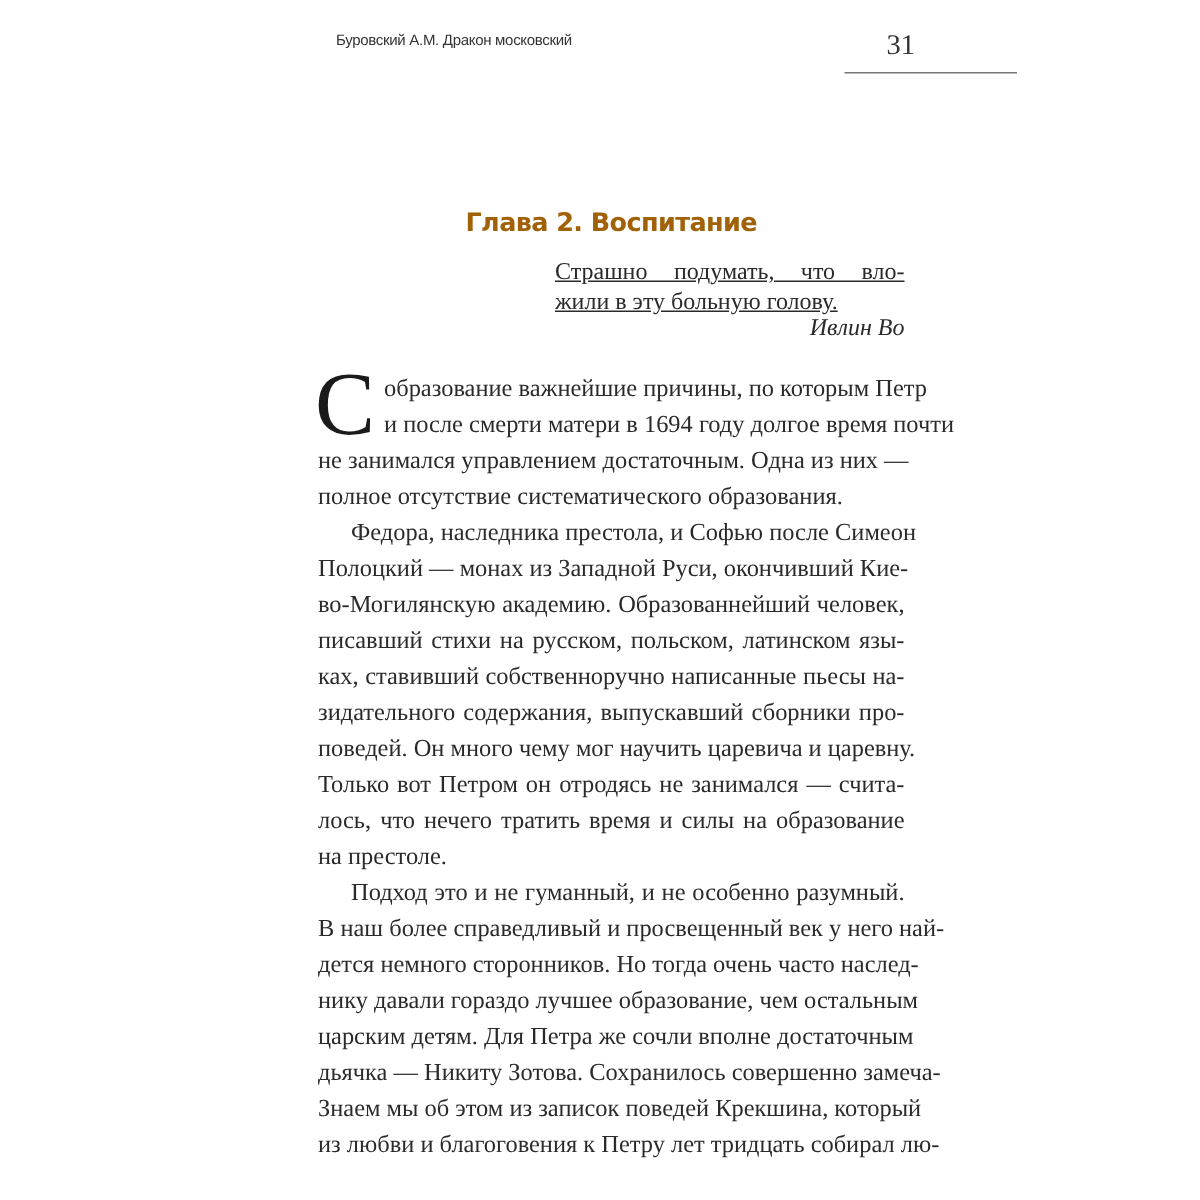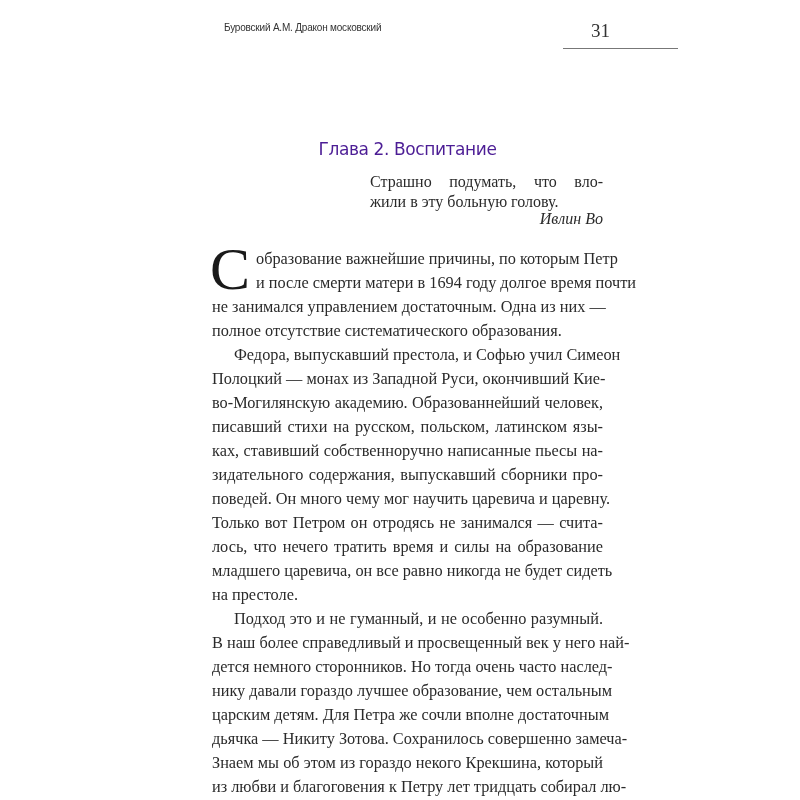--- a/index.html
+++ b/index.html
@@ -15,29 +15,29 @@
   .page-number {
     position: absolute; left: 570px; top: 20px; width: 40px; text-align: right;
     font-family: "Liberation Serif", serif; font-size: 19px; color: #333;
   }
   .head-rule {
     position: absolute; left: 563px; top: 48px; width: 115px; height: 0;
     border-top: 1.5px solid #777;
   }
   .chapter-title {
     position: absolute; left: 212px; width: 391px; top: 139px; text-align: center;
-    font-family: "DejaVu Sans", "Liberation Sans", sans-serif; font-weight: normal;
-    font-size: 17px; color: #4c1d95; letter-spacing: -0.4px;
+    font-family: "DejaVu Sans", "Liberation Sans", sans-serif; font-weight: bold;
+    font-size: 17px; color: #a16207; letter-spacing: -0.4px;
   }
   .epigraph {
     position: absolute; left: 370px; width: 233px; top: 172px;
     font-family: "Liberation Serif", serif; font-size: 16px; line-height: 20px;
     color: #2a2a2a; text-align: justify; text-align-last: left;
   }
-  .epigraph .line { display: block; }
+  .epigraph .line { display: block; text-decoration: underline; }
   .epigraph .l1 { text-align: justify; text-align-last: justify; }
   .epigraph .l2 { text-align: left; }
   .epigraph-author {
     position: absolute; left: 370px; width: 233px; top: 210px; text-align: right;
     font-family: "Liberation Serif", serif; font-style: italic; font-size: 16px; color: #2a2a2a;
   }
   .body-text {
     position: absolute; left: 212px; width: 391px; top: 247px;
     font-family: "Liberation Serif", serif; font-size: 16.3px; line-height: 24px;
     color: #2a2a2a;
@@ -68,32 +68,31 @@
   <span class="line l2">жили в эту больную голову.</span>
 </div>
 <div class="epigraph-author">Ивлин Во</div>
 
 <div class="drop-cap">С</div>
 <div class="body-text" id="body-text">
     <span class="ln cap">образование важнейшие причины, по которым Петр</span>
     <span class="ln cap">и после смерти матери в 1694 году долгое время почти</span>
     <span class="ln">не занимался управлением достаточным. Одна из них —</span>
     <span class="ln last">полное отсутствие систематического образования.</span>
-    <span class="ln indent">Федора, выпускавший престола, и Софью учил Симеон</span>
+    <span class="ln indent">Федора, наследника престола, и Софью после Симеон</span>
     <span class="ln">Полоцкий — монах из Западной Руси, окончивший Кие-</span>
     <span class="ln">во-Могилянскую академию. Образованнейший человек,</span>
     <span class="ln">писавший стихи на русском, польском, латинском язы-</span>
     <span class="ln">ках, ставивший собственноручно написанные пьесы на-</span>
     <span class="ln">зидательного содержания, выпускавший сборники про-</span>
     <span class="ln">поведей. Он много чему мог научить царевича и царевну.</span>
     <span class="ln">Только вот Петром он отродясь не занимался — счита-</span>
     <span class="ln">лось, что нечего тратить время и силы на образование</span>
-    <span class="ln">младшего царевича, он все равно никогда не будет сидеть</span>
     <span class="ln last">на престоле.</span>
     <span class="ln indent">Подход это и не гуманный, и не особенно разумный.</span>
     <span class="ln">В наш более справедливый и просвещенный век у него най-</span>
     <span class="ln">дется немного сторонников. Но тогда очень часто наслед-</span>
     <span class="ln">нику давали гораздо лучшее образование, чем остальным</span>
     <span class="ln">царским детям. Для Петра же сочли вполне достаточным</span>
     <span class="ln">дьячка — Никиту Зотова. Сохранилось совершенно замеча-</span>
-    <span class="ln">Знаем мы об этом из гораздо некого Крекшина, который</span>
+    <span class="ln">Знаем мы об этом из записок поведей Крекшина, который</span>
     <span class="ln">из любви и благоговения к Петру лет тридцать собирал лю-</span>
   </div>
 
 </body></html>

